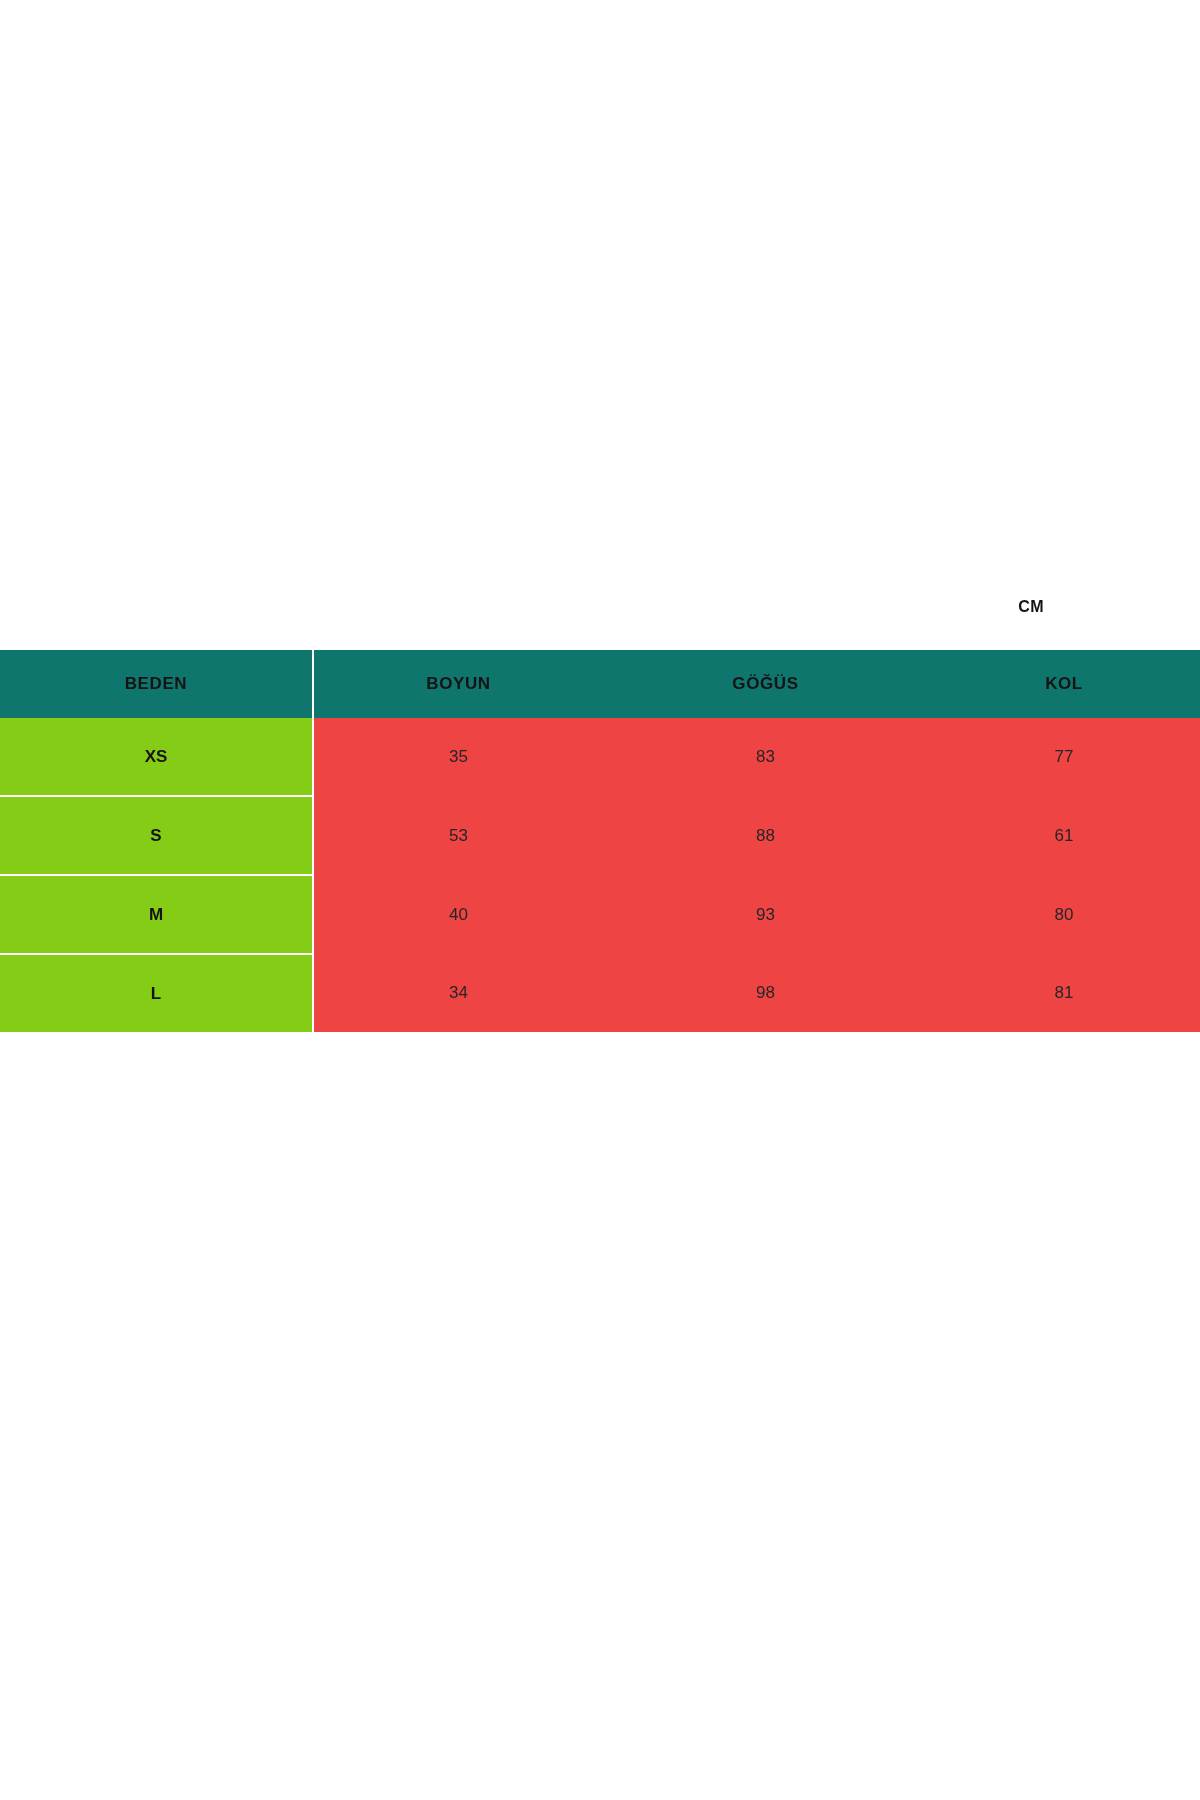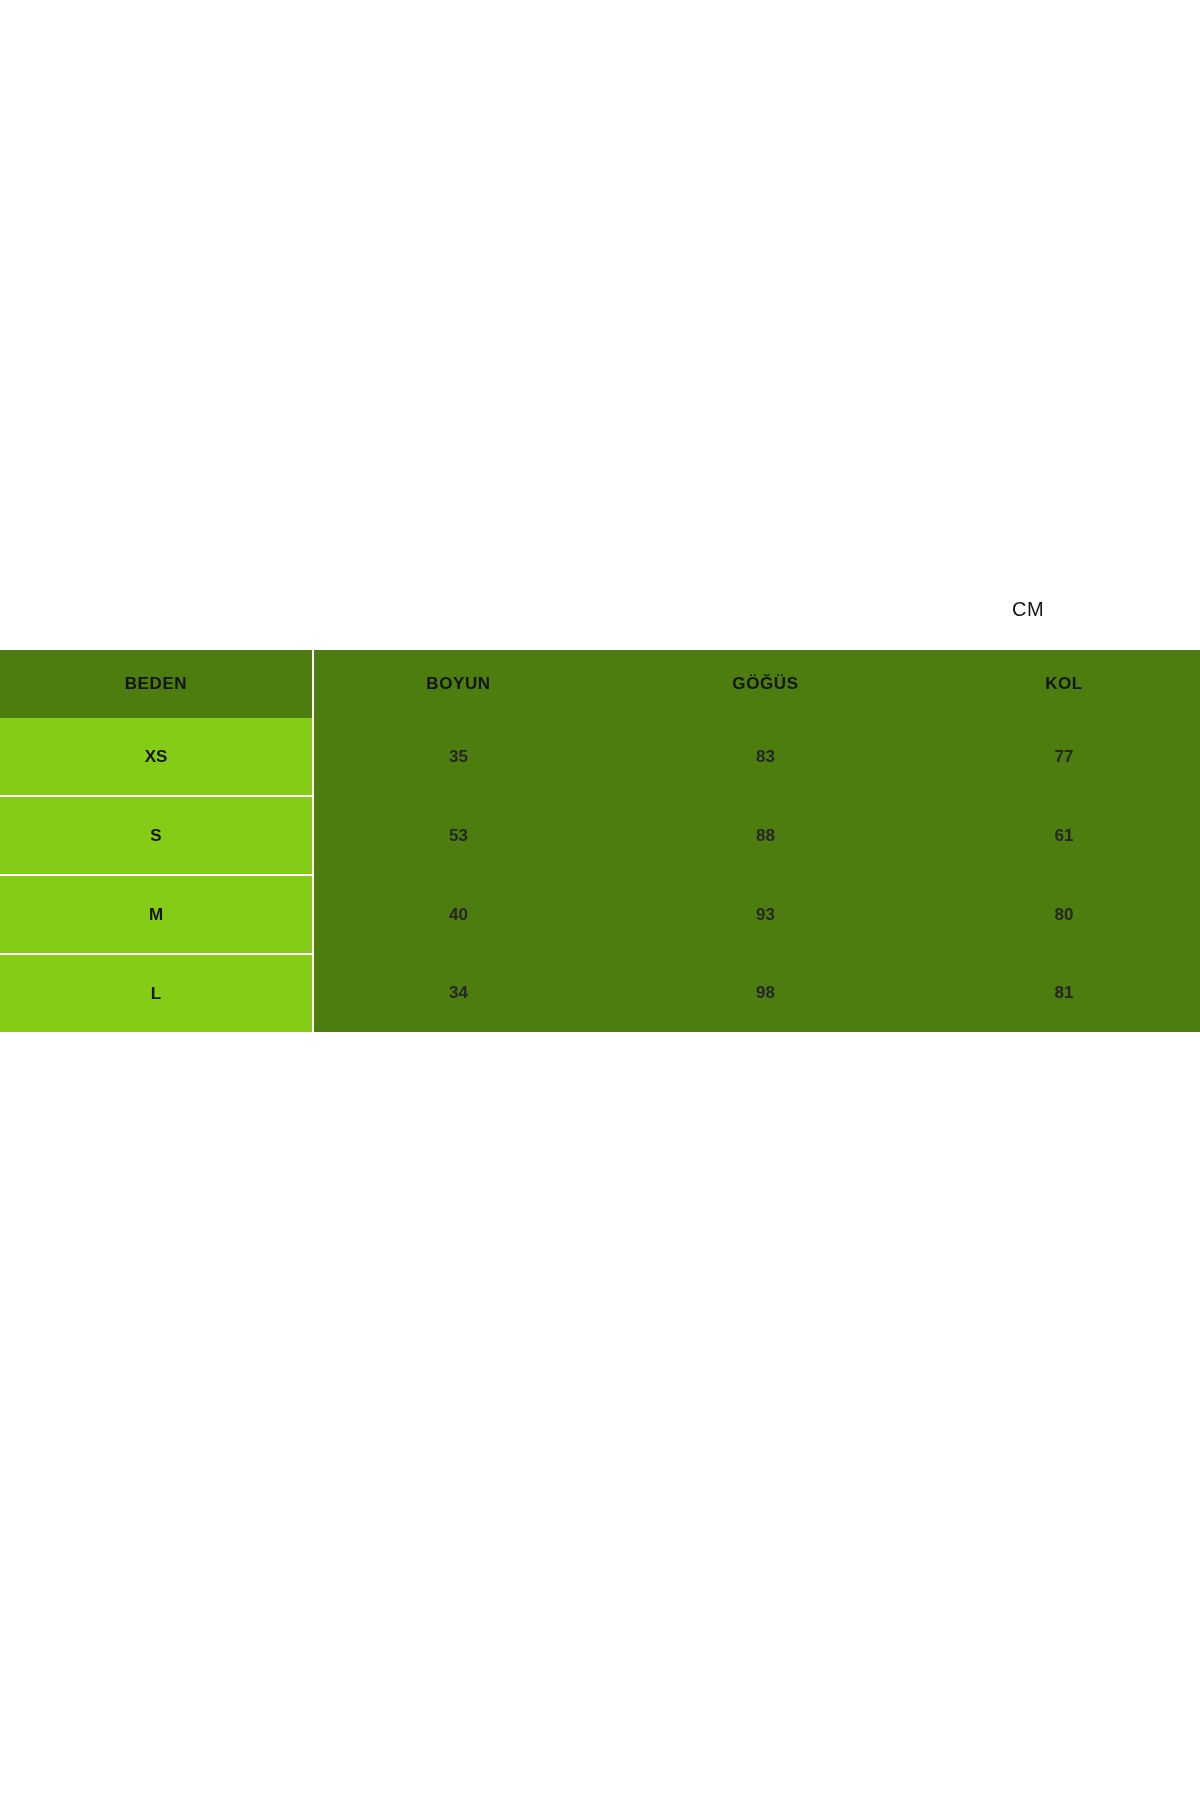--- a/index.html
+++ b/index.html
@@ -28,22 +28,22 @@
   .unit-row {
     position: absolute;
     left: 0;
     top: 598px;
     width: 1200px;
     box-sizing: border-box;
     padding-right: 156px;
     text-align: right;
   }
   .unit-label {
-    font-size: 20px;
-    font-weight: normal;
+    font-size: 16px;
+    font-weight: bold;
     letter-spacing: 0.4px;
     color: #141414;
   }
 
   
   .size-table-wrap {
     position: absolute;
     left: 0;
     top: 650px;
     width: 1200px;
@@ -52,21 +52,21 @@
     border-collapse: collapse;
     width: 1200px;
     table-layout: fixed;
   }
   table.size-table col.c-beden { width: 313px; }
   table.size-table col.c-boyun { width: 290px; }
   table.size-table col.c-gogus { width: 325px; }
   table.size-table col.c-kol   { width: 272px; }
 
   table.size-table thead th {
-    background: #4d7c0f;
+    background: #0f766e;
     height: 68px;
     font-size: 17px;
     font-weight: bold;
     letter-spacing: 0.6px;
     color: #141414;
     text-align: center;
     vertical-align: middle;
     padding: 0;
     border: none;
   }
@@ -74,23 +74,23 @@
     border-right: 2px solid #ffffff;
   }
 
   table.size-table tbody td {
     height: 77px;
     font-size: 17px;
     text-align: center;
     vertical-align: middle;
     padding: 0;
     border: none;
-    background: #4d7c0f;
+    background: #ef4444;
     color: #262626;
-    font-weight: bold;
+    font-weight: normal;
   }
   table.size-table tbody td.size-cell {
     background: #84cc16;
     font-weight: bold;
     color: #141414;
     border-right: 2px solid #ffffff;
     border-bottom: 2px solid #ffffff;
   }
   table.size-table tbody tr:last-child td.size-cell {
     border-bottom: none;

